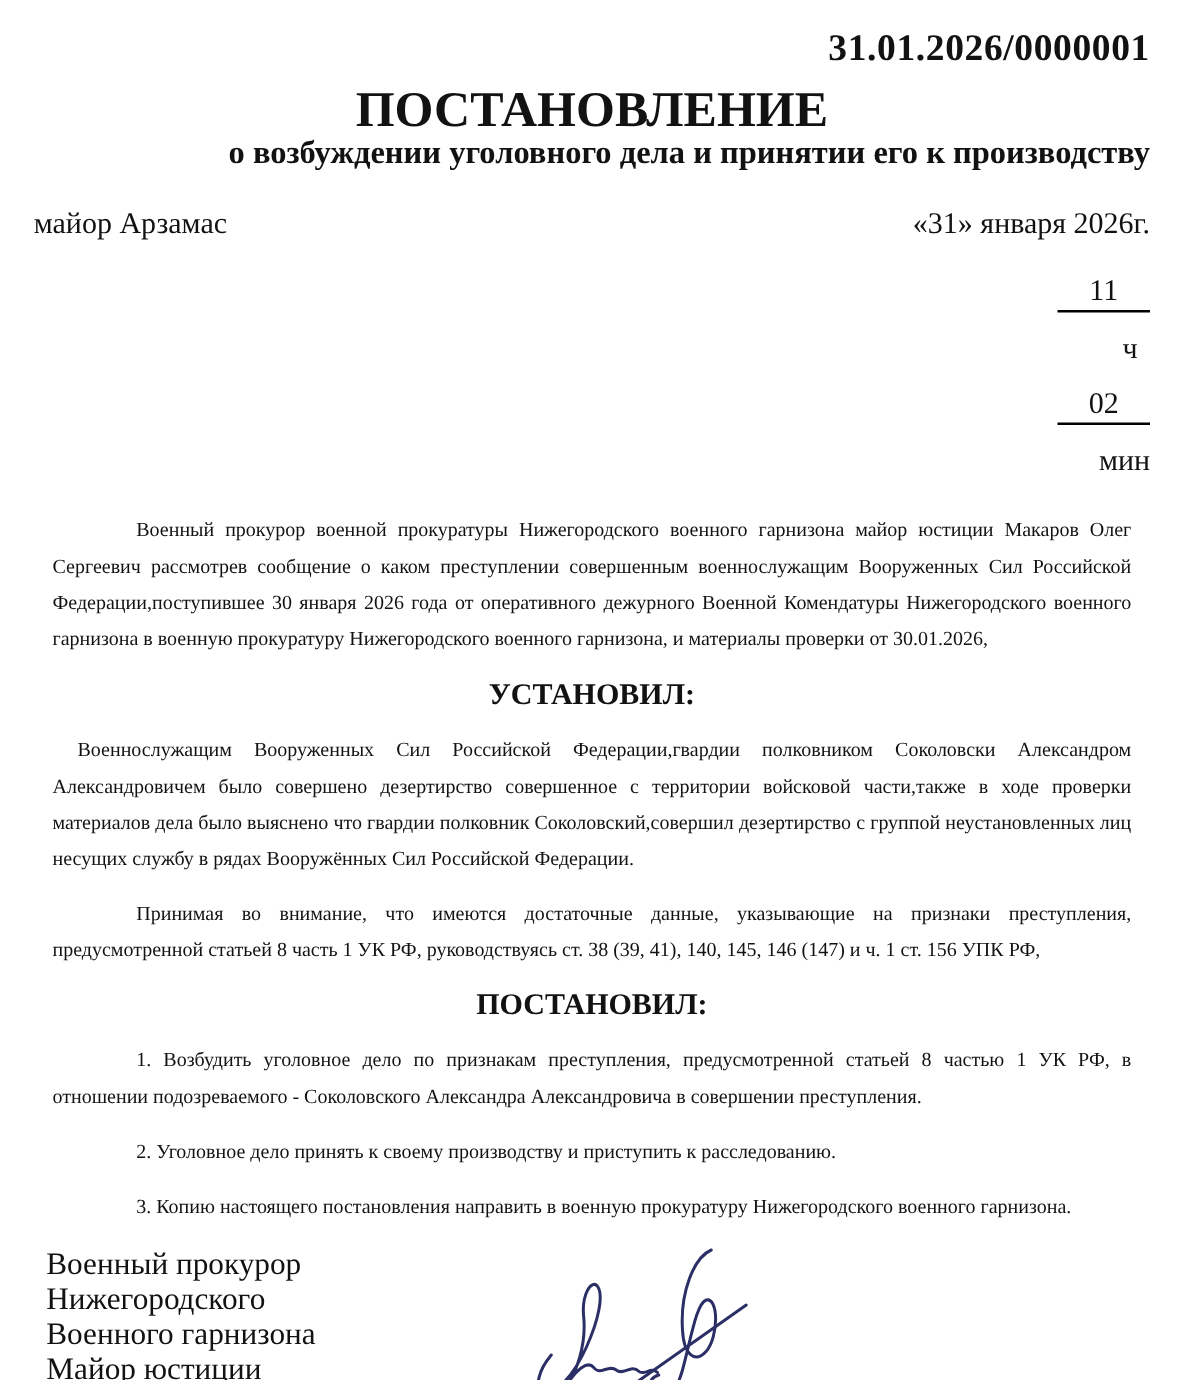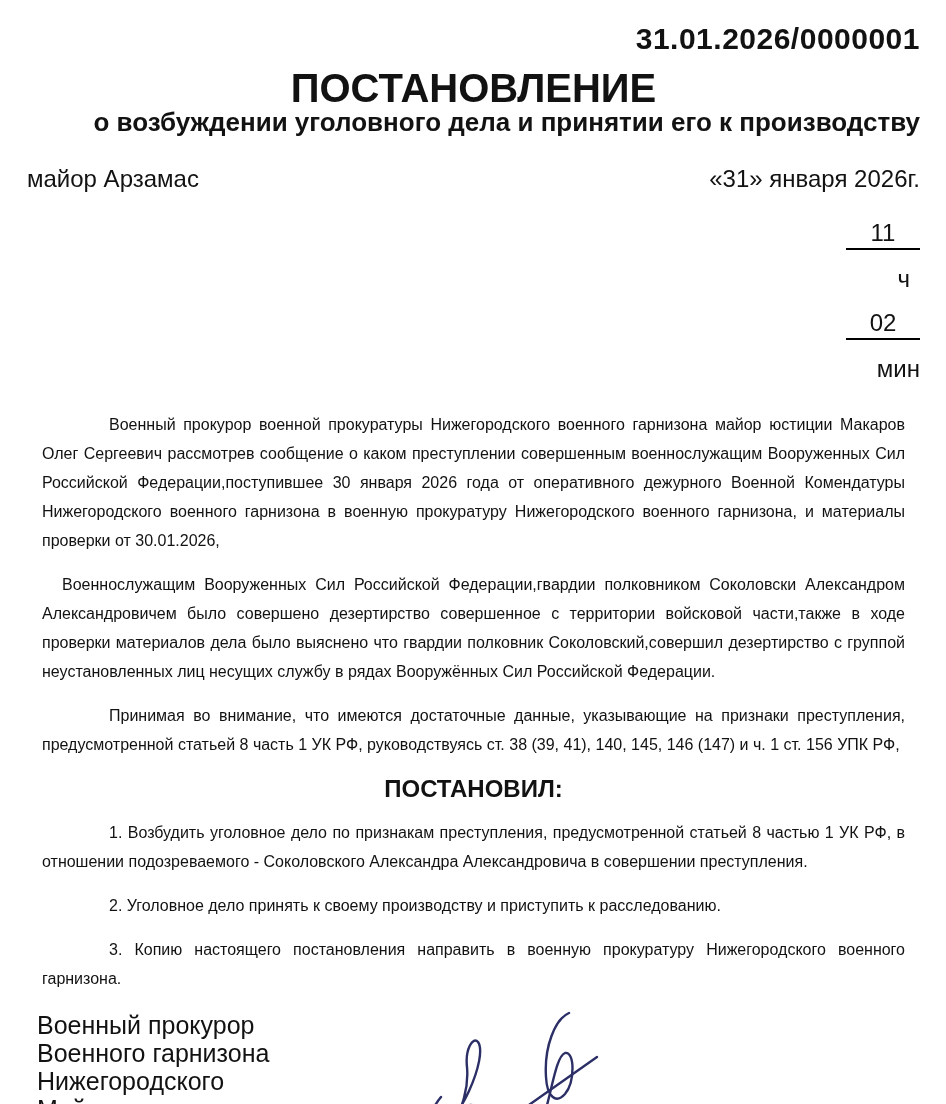--- a/index.html
+++ b/index.html
@@ -2,21 +2,21 @@
 <html lang="ru"><head>
 <meta charset="utf-8">
 <style>
   html, body { margin: 0; padding: 0; background: #ffffff; }
   .page {
     position: relative;
     width: 946px;
     height: 1104px;
     margin: 0 auto;
     background: #ffffff;
-    font-family: Liberation Sans, sans-serif;
+    font-family: Liberation Serif, serif;
     color: #121212;
     box-sizing: border-box;
     padding: 22px 26px 0 27px;
     overflow: hidden;
   }
   .docnum {
     text-align: right;
     font-size: 30px;
     font-weight: 700;
     line-height: 34px;
@@ -112,35 +112,36 @@
 
   <div class="timeline">
     <span class="blank">11</span>
     <span class="hours-gap">ч</span>
     <span class="blank">02</span>
     <span>мин</span>
   </div>
 
   <p class="para intro">Военный прокурор военной прокуратуры Нижегородского военного гарнизона майор юстиции Макаров Олег Сергеевич рассмотрев сообщение о каком преступлении совершенным военнослужащим Вооруженных Сил Российской Федерации,поступившее 30 января 2026 года от оперативного дежурного Военной Комендатуры Нижегородского военного гарнизона в военную прокуратуру Нижегородского военного гарнизона, и материалы проверки от 30.01.2026,</p>
 
+  <div class="section-heading">УСТАНОВИЛ:</div>
 
   <p class="para small-indent">Военнослужащим Вооруженных Сил Российской Федерации,гвардии полковником Соколовски  Александром Александровичем было совершено дезертирство совершенное с территории войсковой части,также в ходе проверки материалов дела было выяснено что гвардии полковник Соколовский,совершил дезертирство с группой неустановленных лиц несущих службу в рядах Вооружённых Сил Российской Федерации.</p>
   <p class="para">Принимая во внимание, что имеются достаточные данные, указывающие на признаки преступления, предусмотренной статьей 8 часть 1 УК РФ, руководствуясь ст. 38 (39, 41), 140, 145, 146 (147) и ч. 1 ст. 156 УПК РФ,</p>
 
   <div class="section-heading second">ПОСТАНОВИЛ:</div>
 
   <p class="para">1. Возбудить уголовное дело по признакам преступления, предусмотренной статьей 8 частью 1 УК РФ, в отношении подозреваемого - Соколовского Александра Александровича в совершении преступления.</p>
   <p class="para">2. Уголовное дело принять к своему производству и приступить к расследованию.</p>
   <p class="para">3. Копию настоящего постановления направить в военную прокуратуру Нижегородского военного гарнизона.</p>
 
   <div class="sig-area">
     <div class="sig-lines">
       <div>Военный прокурор</div>
+      <div>Нижегородского</div>
       <div>Военного гарнизона</div>
-      <div>Нижегородского</div>
       <div>Майор юстиции</div>
     </div>
 
     <svg class="signature-svg" viewBox="0 0 195 140" fill="none" xmlns="http://www.w3.org/2000/svg">
       <g stroke="#2b2f66" stroke-width="2.4" stroke-linecap="round" fill="none">
         <path d="M24 92 C 14 104, 10 118, 18 121 C 28 124, 42 108, 52 86 C 62 64, 66 44, 61 37 C 56 31, 48 44, 50 62 C 52 84, 44 106, 37 115 C 44 104, 53 96, 58 102 C 63 109, 70 99, 76 104 C 81 109, 88 99, 94 105 C 98 109, 104 101, 109 106"></path>
         <path d="M152 8 C 138 14, 127 42, 129 72 C 130 92, 139 99, 148 89 C 158 77, 158 46, 148 48 C 140 51, 136 78, 129 104 C 122 128, 112 134, 105 124 C 100 117, 103 110, 110 108"></path>
         <path d="M92 114 L 180 52"></path>
       </g>
     </svg>

